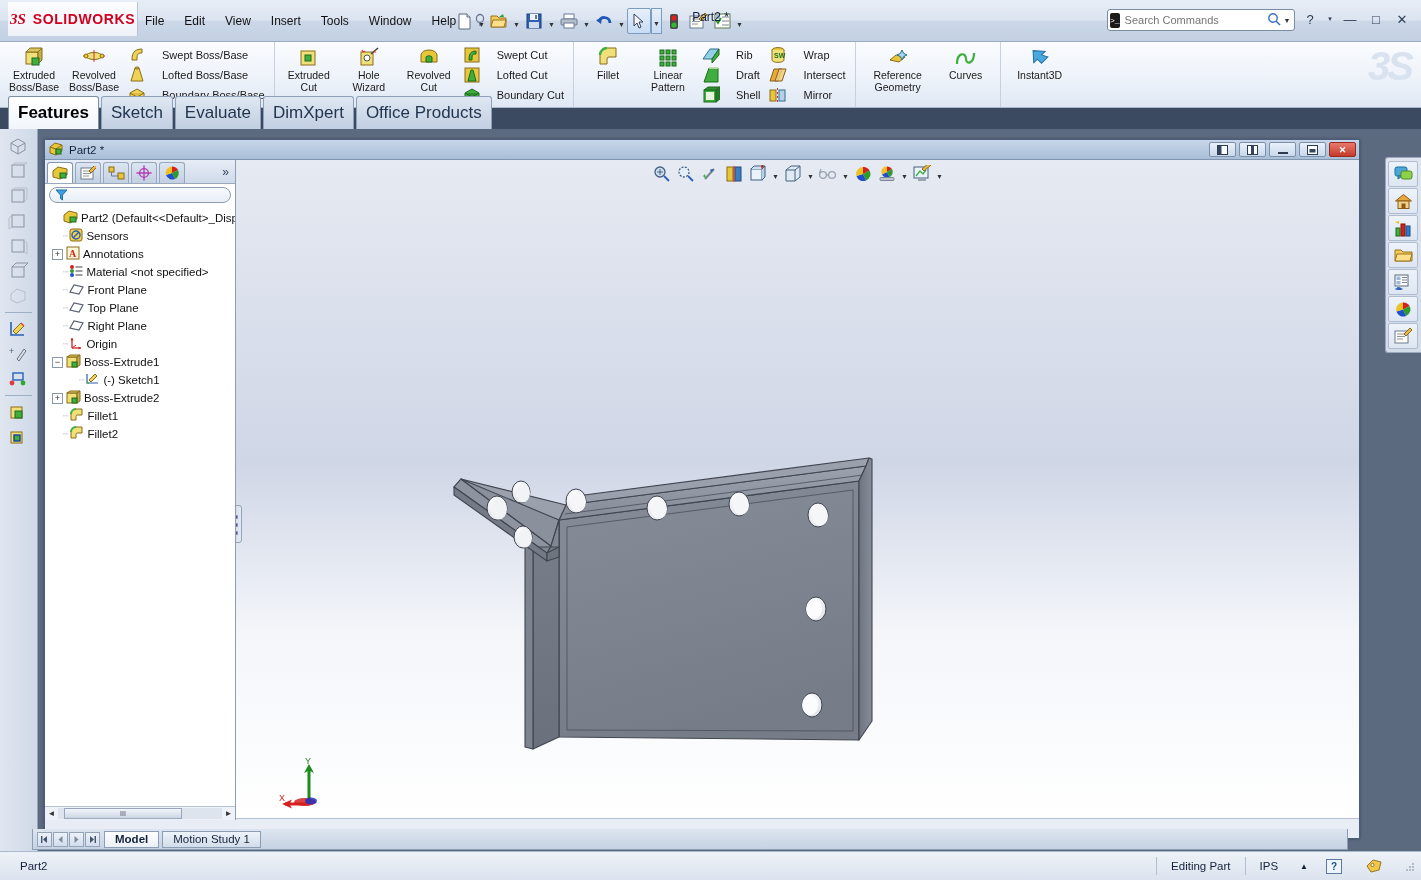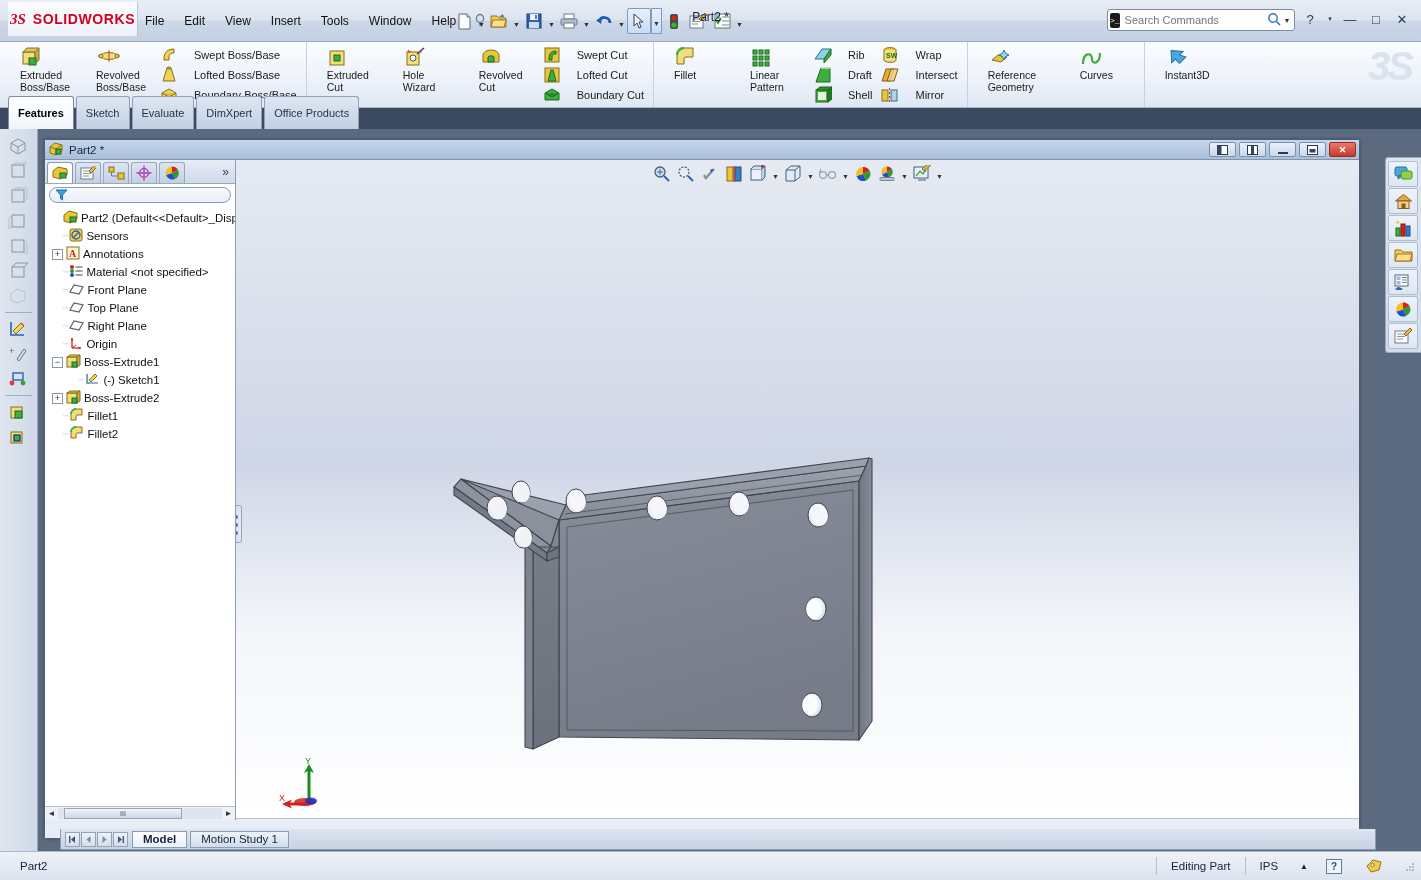--- a/index.html
+++ b/index.html
@@ -57,40 +57,40 @@
   
   .ribbon {
     position:absolute; left:0; top:42px; width:1421px; height:66px;
     background: linear-gradient(to bottom,#fafcff 0%, #eef3fa 55%, #dfe8f4 100%);
     border-bottom:1px solid #aab8cc;
     display:flex; align-items:flex-start; overflow:hidden;
   }
   .rib-watermark{position:absolute;right:10px;top:2px;font-size:40px;color:#d9e2ef;font-weight:bold;font-style:italic;letter-spacing:-3px;}
   .rgroup { display:flex; align-items:flex-start; height:66px; padding:0 4px; border-right:1px solid #c6d1e0; }
   .rbig {
-    width:60px; height:62px; display:flex; flex-direction:column; align-items:flex-start; justify-content:flex-start;
-    padding-top:4px; text-align:center; line-height:1.12; font-size:10.5px; color:#1a1a1a;margin-left:16px;
+    width:60px; height:62px; display:flex; flex-direction:column; align-items:center; justify-content:flex-start;
+    padding-top:4px; text-align:center; line-height:1.12; font-size:10.5px; color:#1a1a1a;
   }
   .rbig .gi { height:24px; display:flex; align-items:center; }
   .rsmalls { display:flex; flex-direction:column; justify-content:center; height:66px; padding-left:2px;}
   .rsmall { display:flex; align-items:center; gap:16px; padding:1px 5px 1px 2px; font-size:11px; color:#1a1a1a; height:20px;}
   .rarrow { font-size:7px; color:#333; text-align:center; height:10px; line-height:10px;}
   .rcol { display:flex; flex-direction:column; align-items:center; }
 
   
   .ic { width:18px;height:18px;display:inline-block;position:relative;flex:0 0 18px;}
   .ic svg{display:block;}
 
   
   .cmdtabs {
     position:absolute; left:0; top:108px; width:1421px; height:21px;
     background:#3b4a60; display:flex; align-items:flex-end; padding-left:8px;
   }
   .ctab {
-    height:19px; padding:16px 9px; margin-right:2px; font-size:11px; color:#23364f;
+    height:19px; padding:16px 9px; margin-right:2px; font-size:17px; color:#23364f;
     background: linear-gradient(to bottom,#dfe7f2,#c2cfe2);
     border:1px solid #8fa0b8; border-bottom:none; border-radius:3px 3px 0 0;
     display:flex; align-items:center;
   }
   .ctab.active { background: linear-gradient(to bottom,#ffffff,#f2f6fb); font-weight:bold; color:#000; border-color:#7d8fa8;}
 
   
   .workspace { position:absolute; left:0; top:129px; width:1421px; height:722px; background:#5c6a80; }
   .sidebar-left {
     position:absolute; left:0; top:0; width:38px; height:722px;
@@ -175,21 +175,21 @@
     background:linear-gradient(to right,#c7d2e2,#e3eaf4);
     border:1px solid #93a3b8;border-radius:0 3px 3px 0;
     display:flex;flex-direction:column;align-items:center;justify-content:center;gap:3px;
   }
   .collapse-handle i{font-size:7px;color:#5b4e8e;font-style:normal;line-height:5px;}
 
   .mdi-hsb{position:absolute;left:191px;bottom:0;right:0;height:20px;background:#e9eef6;border-top:1px solid #b6c2d2;}
 
   
   .btabs{
-    position:absolute; left:60px; top:700px; width:1316px; height:21px;
+    position:absolute; left:32px; top:700px; width:1316px; height:21px;
     background:linear-gradient(to bottom,#dde5f0,#c6d2e3);
     border:1px solid #8c9cb2; border-top:none;
     display:flex;align-items:center;padding-left:4px;
   }
   .nav-b{width:15px;height:15px;border:1px solid #94a3b7;background:linear-gradient(to bottom,#edf2f9,#d4dded);
          display:flex;align-items:center;justify-content:center;font-size:8px;color:#44546b;margin-right:1px;}
   .btab{height:17px;padding:0 10px;margin-left:3px;border:1px solid #8c9cb2;
         background:linear-gradient(to bottom,#eef3fa,#d2dcea);display:flex;align-items:center;
         font-size:11.5px;color:#14233a;}
   .btab.active{background:linear-gradient(to bottom,#fdfdfe,#eaf0f8);font-weight:bold;}

